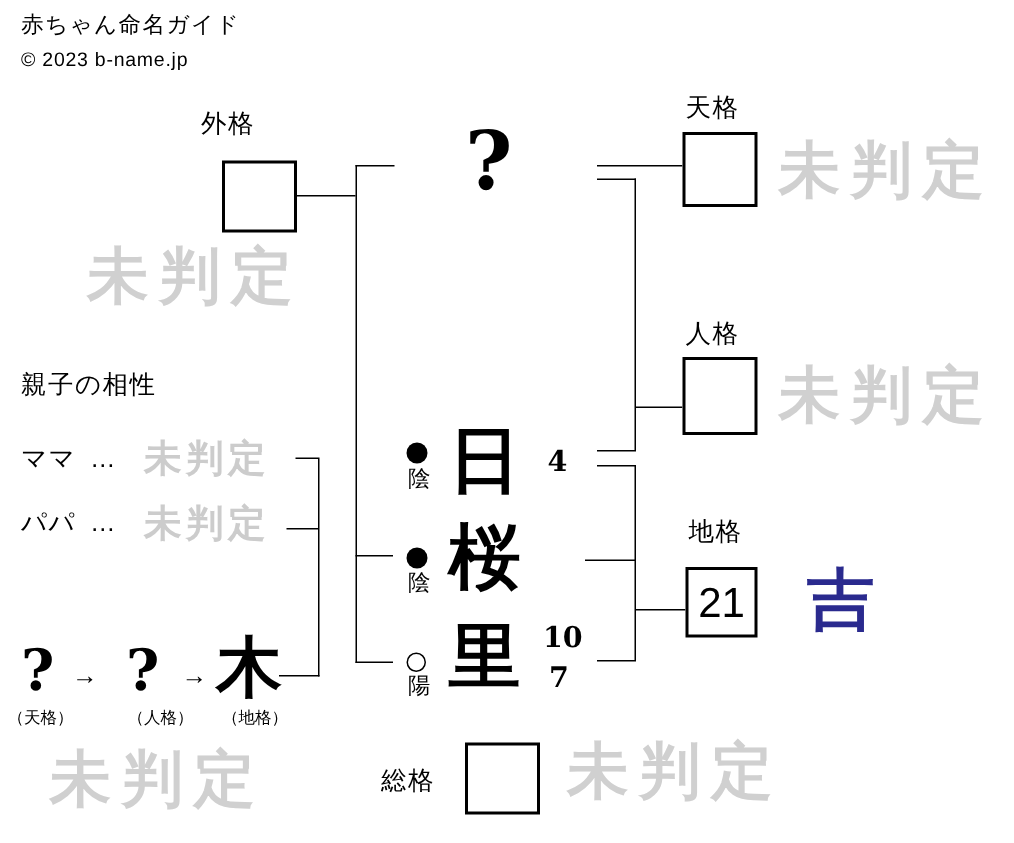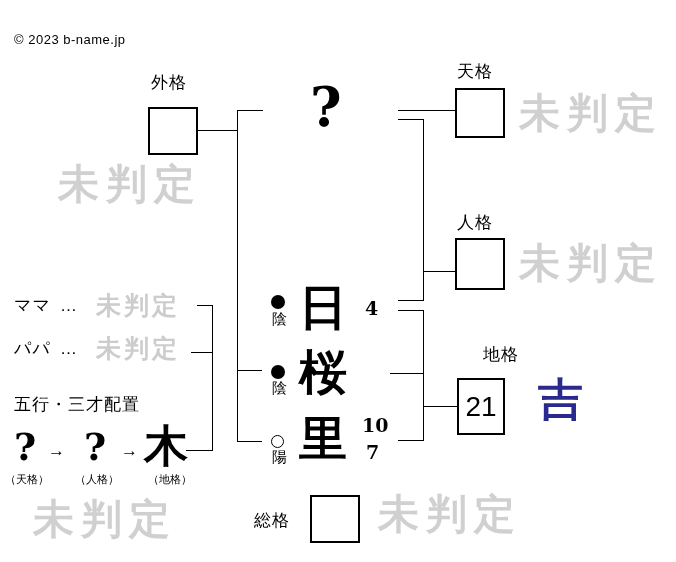--- a/index.html
+++ b/index.html
@@ -27,20 +27,21 @@
   .boxval{position:absolute;display:flex;align-items:center;justify-content:center;font-size:28px;}
   .gog-sym{font-family:"DejaVu Serif","Liberation Serif",serif;font-weight:bold;font-size:38px;}
   .gog-arrow{font-size:17px;}
   .paren{font-size:11px;}
 </style>
 </head>
 <body>
 
 <div id="stage">
 
+  <div class="abs title" style="left:14px;top:9px;">赤ちゃん命名ガイド</div>
   <div class="abs copy" style="left:14px;top:33px;">© 2023 b-name.jp</div>
 
   <div class="ln" style="left:198px;top:130px;width:39px;height:1px;"></div>
   <div class="ln" style="left:237px;top:110px;width:1px;height:332px;"></div>
   <div class="ln" style="left:237px;top:110px;width:26px;height:1px;"></div>
   <div class="ln" style="left:237px;top:370px;width:25px;height:1px;"></div>
   <div class="ln" style="left:237px;top:441px;width:25px;height:1px;"></div>
 
   <div class="ln" style="left:212px;top:305px;width:1px;height:146px;"></div>
   <div class="ln" style="left:197px;top:305px;width:15px;height:1px;"></div>
@@ -51,34 +52,34 @@
   <div class="ln" style="left:398px;top:119px;width:26px;height:1px;"></div>
   <div class="ln" style="left:423px;top:119px;width:1px;height:181px;"></div>
   <div class="ln" style="left:398px;top:300px;width:26px;height:1px;"></div>
   <div class="ln" style="left:424px;top:271px;width:31px;height:1px;"></div>
   <div class="ln" style="left:398px;top:310px;width:26px;height:1px;"></div>
   <div class="ln" style="left:423px;top:310px;width:1px;height:130px;"></div>
   <div class="ln" style="left:398px;top:440px;width:26px;height:1px;"></div>
   <div class="ln" style="left:390px;top:373px;width:34px;height:1px;"></div>
   <div class="ln" style="left:424px;top:406px;width:33px;height:1px;"></div>
 
-  <div class="abs lbl" style="left:151px;top:74px;">外格</div>
+  <div class="abs lbl" style="left:134px;top:74px;">外格</div>
   <div class="box" style="left:148px;top:107px;width:50px;height:48px;"></div>
   <div class="abs wm" style="left:58px;top:164px;">未判定</div>
 
   <div class="abs lbl" style="left:457px;top:63px;">天格</div>
   <div class="box" style="left:455px;top:88px;width:50px;height:50px;"></div>
   <div class="abs wm" style="left:519px;top:93px;">未判定</div>
 
   <div class="abs lbl" style="left:457px;top:214px;">人格</div>
   <div class="box" style="left:455px;top:238px;width:50px;height:52px;"></div>
   <div class="abs wm" style="left:519px;top:243px;">未判定</div>
 
-  <div class="abs lbl" style="left:459px;top:346px;margin-left:24px;">地格</div>
-  <div class="box boxval" style="left:457px;top:378px;width:48px;height:57px;">
+  <div class="abs lbl" style="left:459px;top:346px;">地格</div>
+  <div class="box boxval" style="left:457px;top:378px;width:48px;height:47px;">
     <span>21</span>
   </div>
   <div class="abs good" style="left:538px;top:377px;">吉</div>
 
   <div class="abs lbl" style="left:254px;top:512px;">総格</div>
   <div class="box" style="left:310px;top:495px;width:50px;height:48px;"></div>
   <div class="abs wm" style="left:378px;top:494px;">未判定</div>
 
   <div class="abs qmark" style="left:310px;top:80px;font-size:54px;">?</div>
 
@@ -90,36 +91,36 @@
   <div class="dot-filled" style="left:271px;top:365px;"></div>
   <div class="abs inyou" style="left:272px;top:381px;">陰</div>
   <div class="abs kanji" style="left:299px;top:348px;">桜</div>
   <div class="abs strokes" style="left:362px;top:372px;margin-top:44px;">10</div>
 
   <div class="dot-empty" style="left:271px;top:435px;"></div>
   <div class="abs inyou" style="left:272px;top:450px;">陽</div>
   <div class="abs kanji" style="left:299px;top:414px;">里</div>
   <div class="abs strokes" style="left:366px;top:443px;">7</div>
 
+  <div class="abs lbl" style="left:14px;top:248px;">親子の相性</div>
 
   <div class="abs lbl" style="left:14px;top:297px;">ママ</div>
   <div class="abs lbl" style="left:60px;top:297px;">…</div>
   <div class="abs wm-sm" style="left:96px;top:293px;">未判定</div>
 
   <div class="abs lbl" style="left:14px;top:340px;">パパ</div>
   <div class="abs lbl" style="left:60px;top:340px;">…</div>
   <div class="abs wm-sm" style="left:96px;top:336px;">未判定</div>
 
-  <div class="abs lbl" style="left:14px;top:396px;">五行・三才配置</div>
 
   <div class="abs gog-sym" style="left:14px;top:428px;">?</div>
   <div class="abs gog-arrow" style="left:48px;top:442px;">→</div>
   <div class="abs gog-sym" style="left:84px;top:428px;">?</div>
   <div class="abs gog-arrow" style="left:121px;top:442px;">→</div>
   <div class="abs gog-sym" style="left:144px;top:424px;font-size:44px;">木</div>
 
   <div class="abs paren" style="left:5px;top:474px;">（天格）</div>
-  <div class="abs paren" style="left:75px;top:474px;">（人格）</div>
+  <div class="abs paren" style="left:85px;top:474px;">（人格）</div>
   <div class="abs paren" style="left:148px;top:474px;">（地格）</div>
 
   <div class="abs wm" style="left:33px;top:499px;">未判定</div>
 
 </div>
 
 </body></html>

